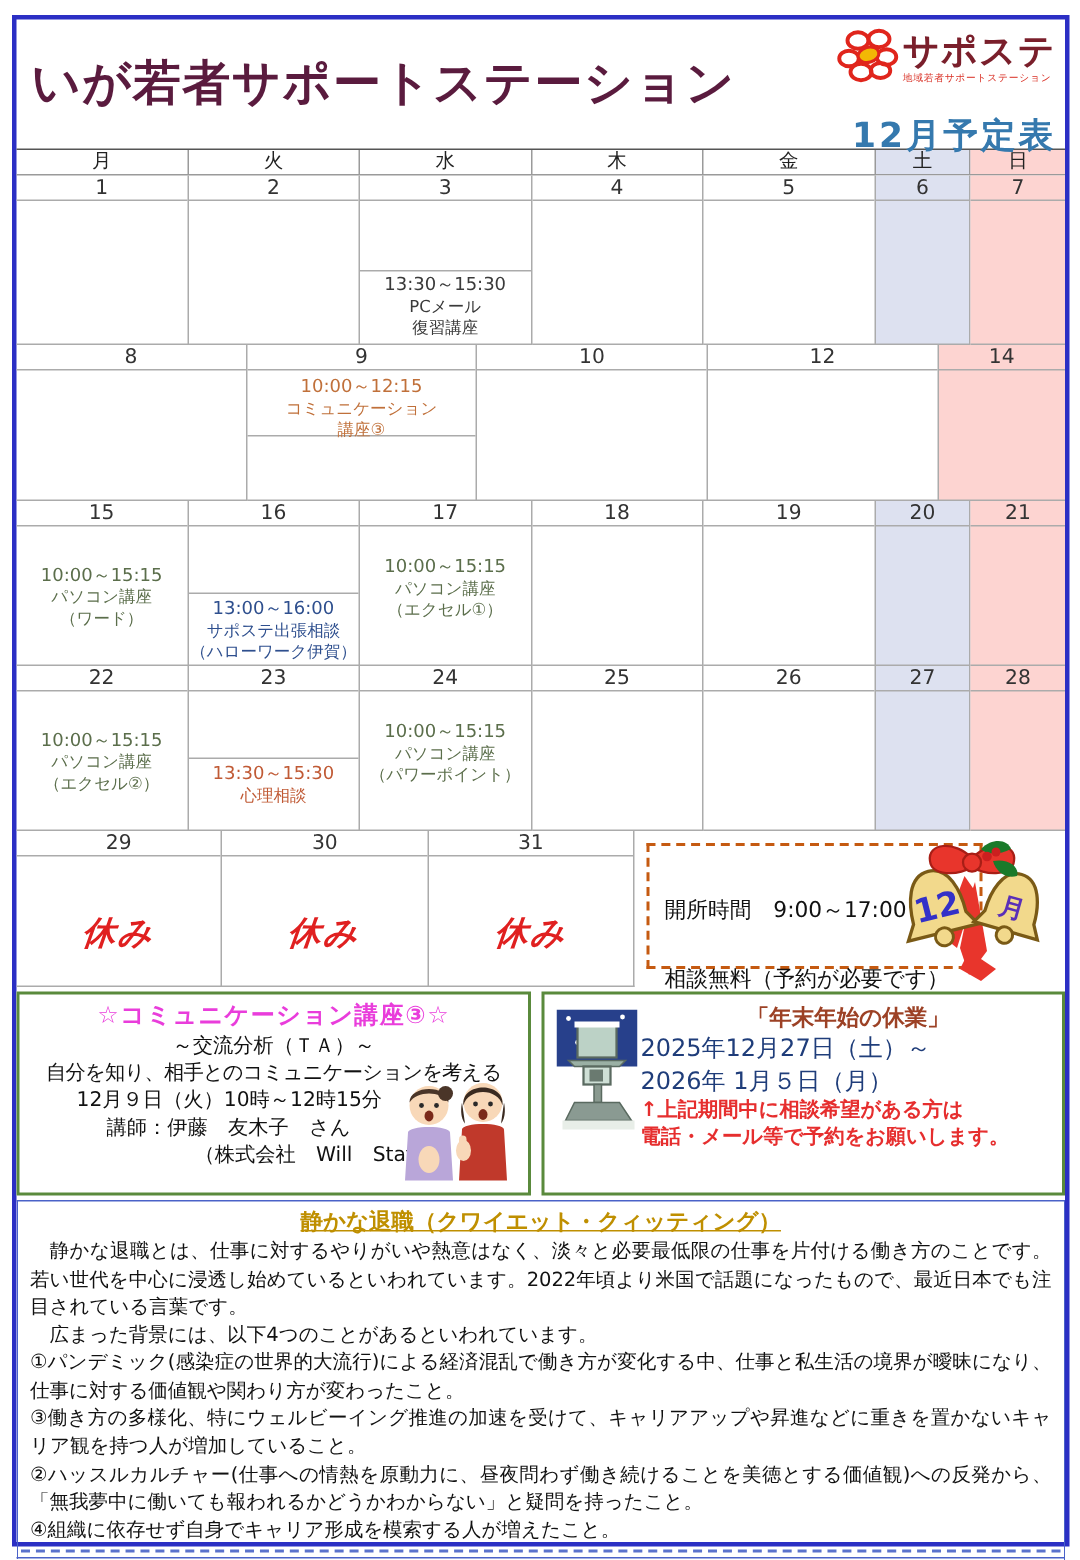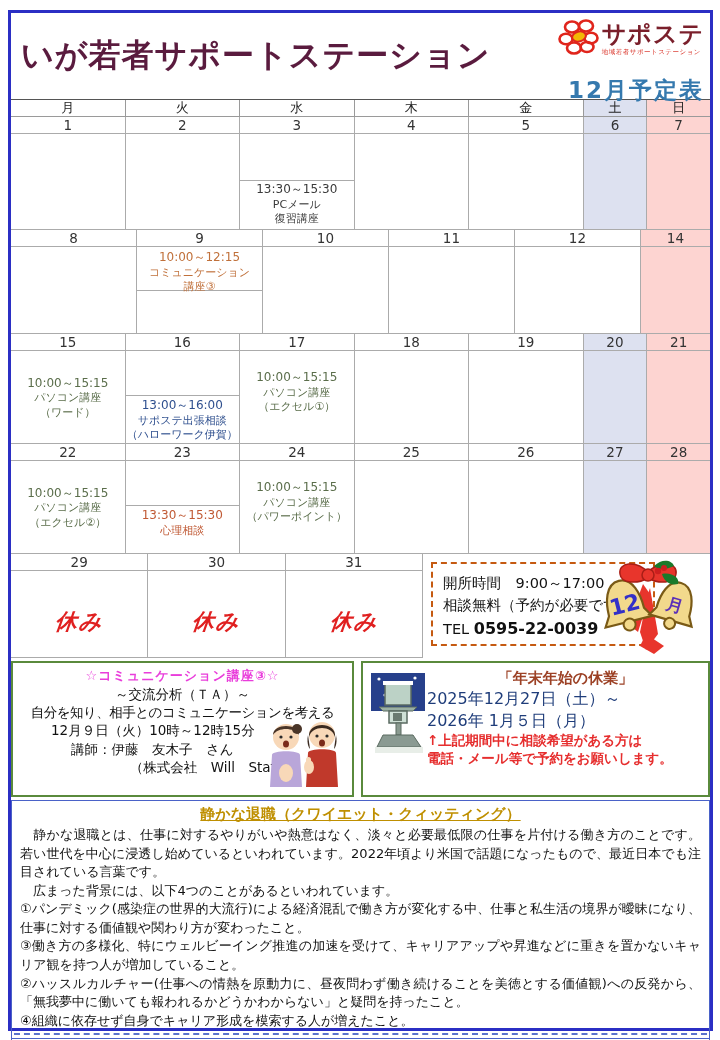--- a/index.html
+++ b/index.html
@@ -40,30 +40,30 @@
   .event .t { font-size:12px; }
   .event .l { font-size:11px; }
   .closed { position:absolute; left:0; right:0; top:42%; text-align:center;
     font-size:22px; font-weight:bold; font-style:italic; color:#e02020;
     transform:skewX(-6deg); letter-spacing:2px; }
 
   
   .merged { flex:3.81; position:relative; border-bottom:none; }
   .info-box { position:absolute; left:8px; top:8px; width:224px; bottom:12px;
     border:2px dashed #c55a11; padding:8px 6px 4px 10px; background:#fff; }
-  .info-box .il { font-size:14.5px; color:#111; line-height:1.55; white-space:nowrap; }
+  .info-box .il { font-size:14.5px; color:#111; line-height:1.55; white-space:nowrap;margin-top:24px; }
   .info-box .tel { font-weight:bold; font-size:16px; }
   .bells { position:absolute; right:0px; top:0px; }
 
   
   .boxes { display:flex; gap:7px; margin-top:3px; height:136px; }
   .gbox { border:2px solid #5a8a3c; background:#fff; position:relative; overflow:hidden; }
   .gbox.left { width:343px; padding-top:4px; text-align:center; }
   .gbox.right { flex:1; padding:6px 4px 4px 64px; }
-  .sem-head { font-size:13px; font-weight:bold; color:#e93ddb; letter-spacing:1px; }
+  .sem-head { font-size:16px; font-weight:bold; color:#e93ddb; letter-spacing:1px; }
   .sem-line { font-size:13.5px; color:#111; line-height:1.35; }
   .sem-line.narrow { letter-spacing:-0.5px; }
   .people { position:absolute; right:6px; bottom:2px; }
   .hol-title { font-size:15px; font-weight:bold; color:#9c4125; text-align:center; }
   .hol-date { font-size:16px; color:#1f3d7a; line-height:1.35; }
   .hol-warn { font-size:13.5px; color:#e62e2e; font-weight:bold; line-height:1.35; }
   .lantern { position:absolute; left:8px; top:10px; }
 
   
   .article { margin-top:3px; border:1px solid #4a62c8; border-bottom:3px double #4a62c8;
@@ -164,24 +164,20 @@
               <div class="rule" style="top: 50%;"></div>
               <div class="event" style="color: rgb(192, 112, 58); top: 3px;">
                 <div class="t">10:00～12:15</div>
                 <div class="l">コミュニケーション</div>
                 <div class="l">講座③</div>
               </div>
             </div>
           </div>
           <div class="cell">
             <div class="date">10</div>
-            <div class="content"></div>
-          </div>
-          <div class="cell">
-            <div class="date">11</div>
             <div class="content"></div>
           </div>
           <div class="cell">
             <div class="date">12</div>
             <div class="content"></div>
           </div>
           <div class="cell sun">
             <div class="date">14</div>
             <div class="content"></div>
           </div>

